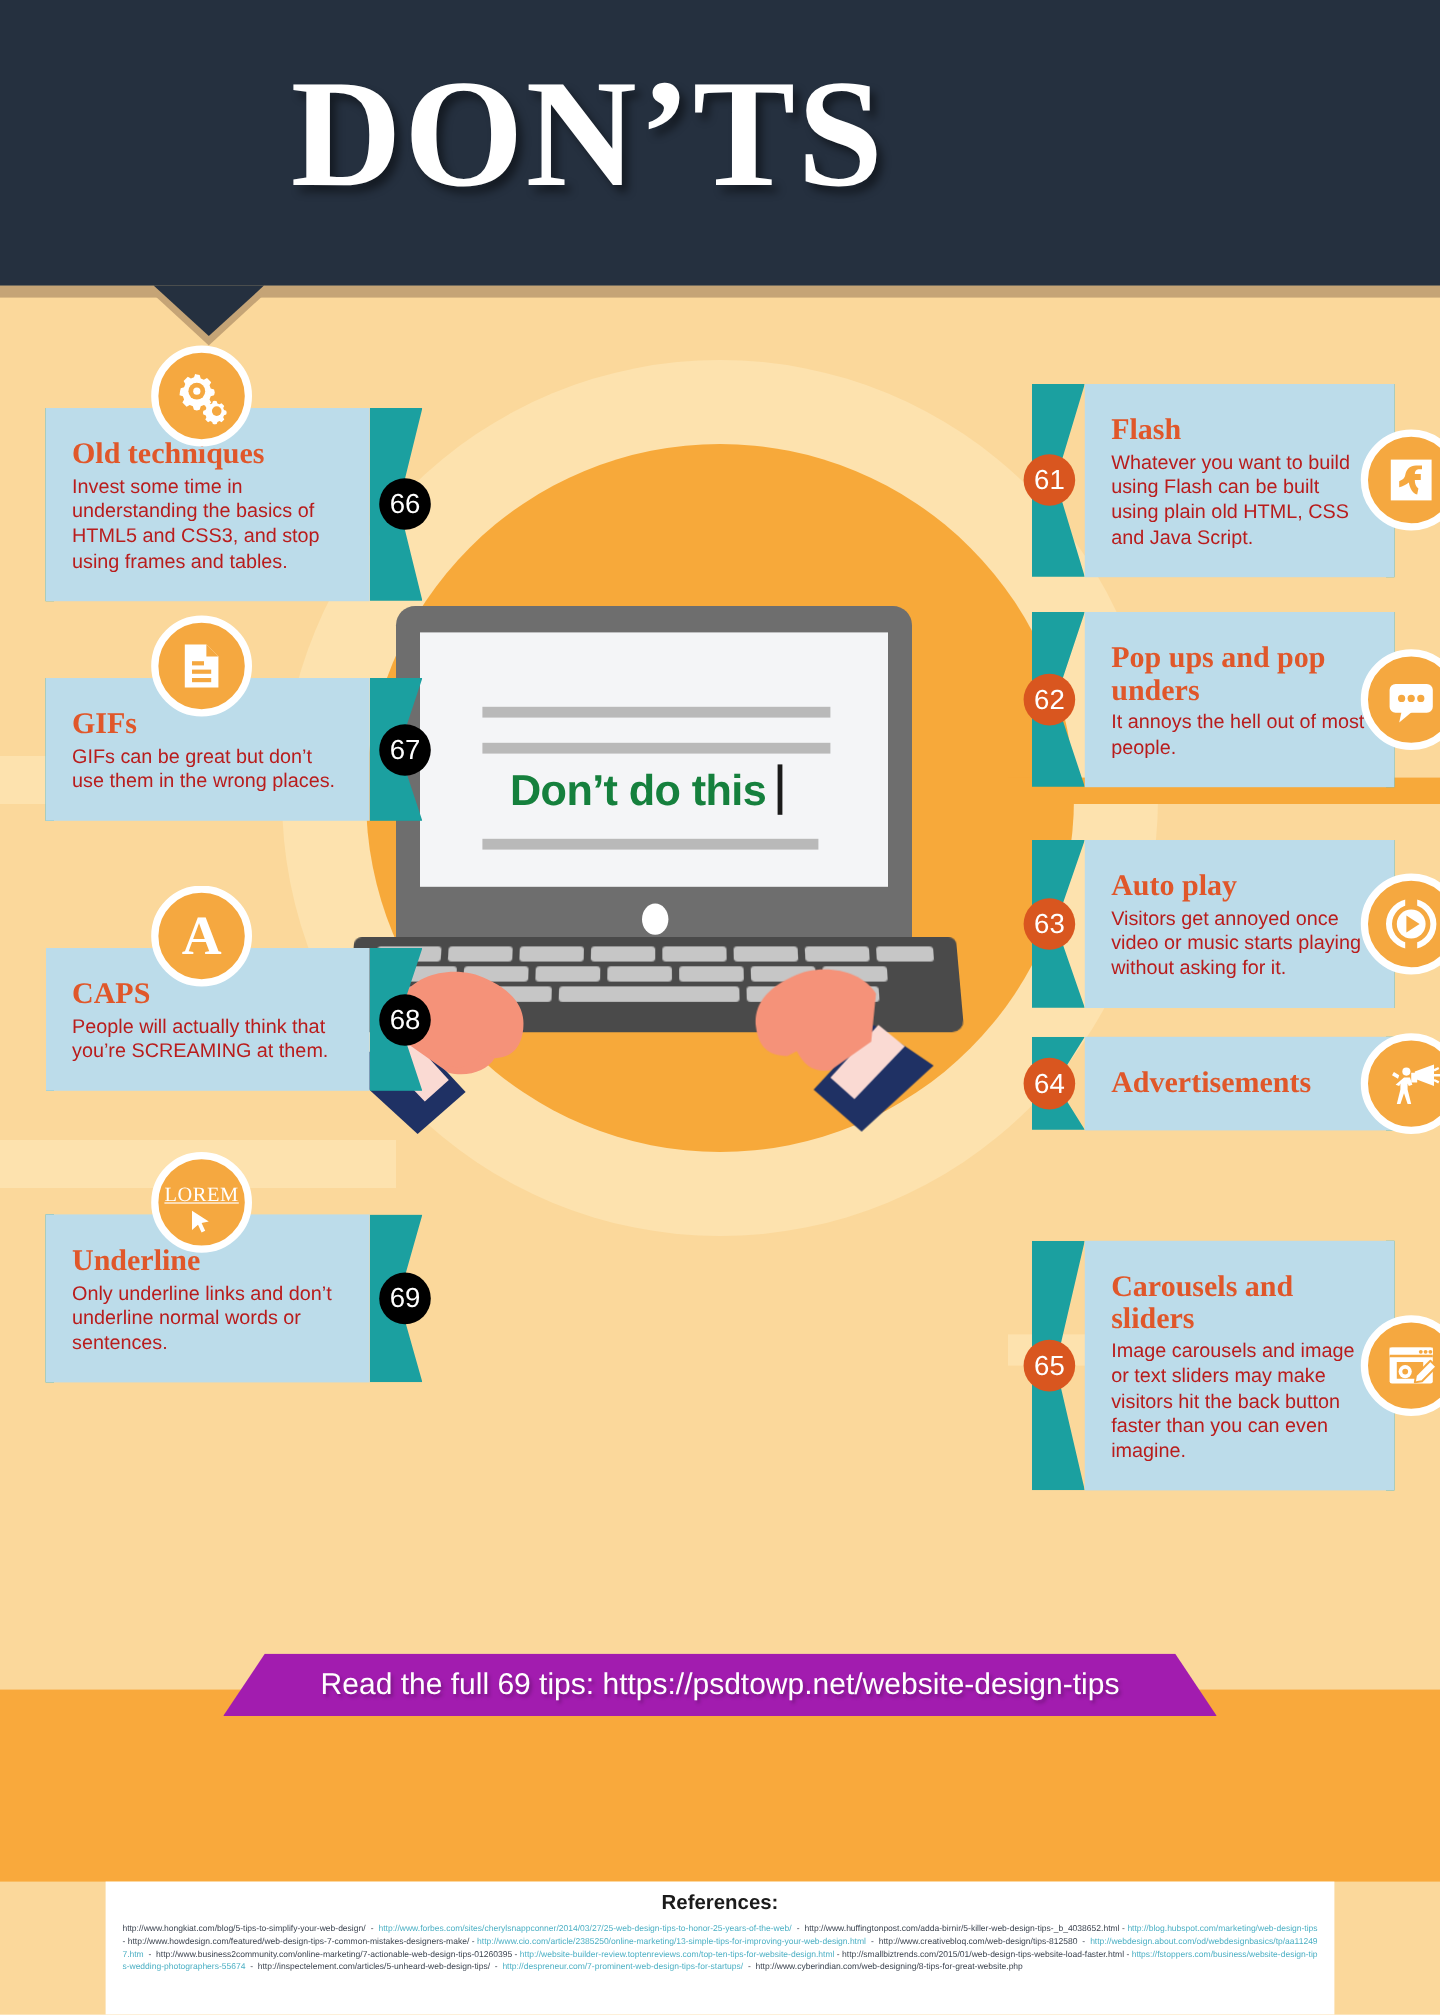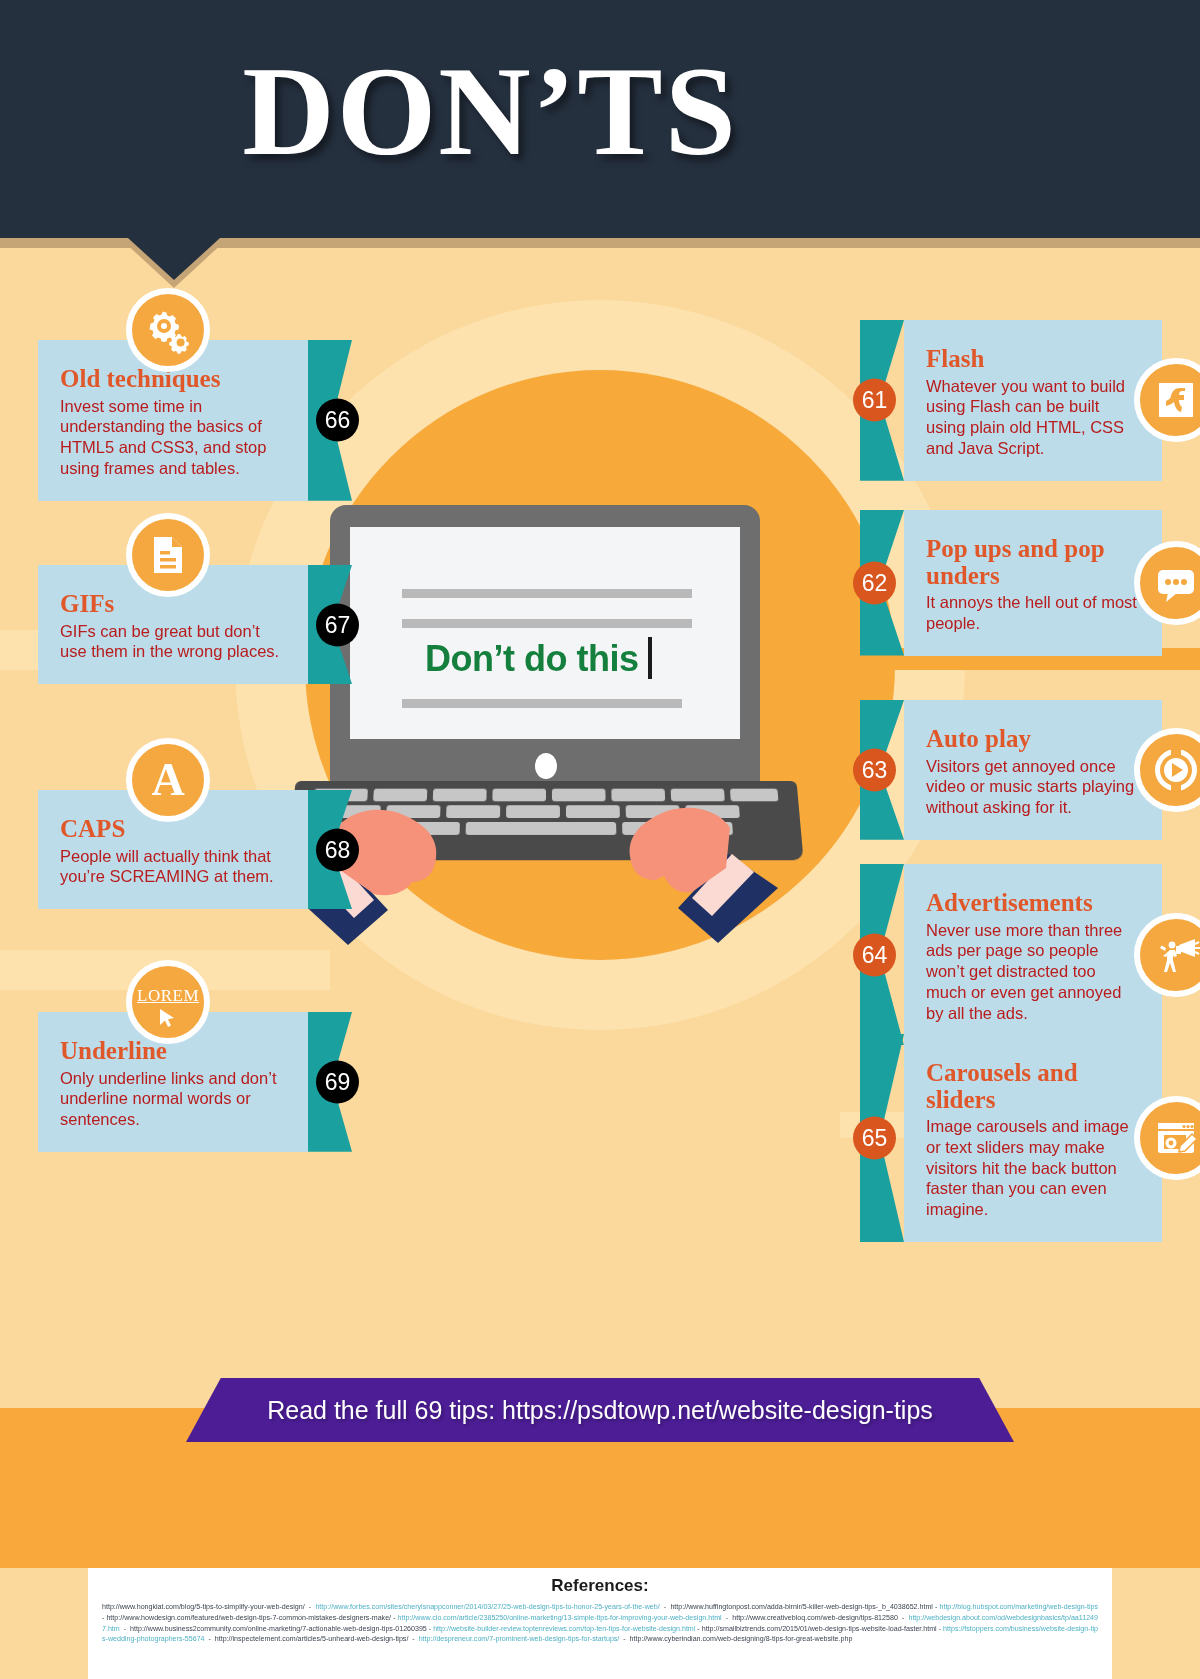--- a/index.html
+++ b/index.html
@@ -290,22 +290,22 @@
     display: flex;
     align-items: center;
     justify-content: center;
     color: #ffffff;
   }
 
   
   .cta {
     position: absolute;
     left: 186px; top: 1378px;
-    width: 828px; height: 64px;
-    background: #4c1d95;
+    width: 828px; height: 52px;
+    background: #a21caf;
     clip-path: polygon(4.2% 0, 95.8% 0, 100% 100%, 0 100%);
     display: flex;
     align-items: center;
     justify-content: center;
     z-index: 9;
   }
   .cta span {
     font-size: 25px;
     color: #ffffff;
     text-shadow: 2px 2px 3px rgba(0,0,0,0.25);
@@ -533,21 +533,20 @@
         <path d="M27 14l16-6v18l-16-6z"></path>
         <path d="M24 15l5 0 0 8-5 0z"></path>
         <circle cx="20" cy="14" r="3.4"></circle>
         <path d="M18 19h5l2 6-3 1-1-2v5l3 12h-3l-3-9-3 9h-3l3-12v-5l-1 2-3-1z"></path>
         <path d="M13 20l-5-3 1.6-2.6L14 17z"></path>
         <path d="M43 13l4-2M43 17h5M43 21l4 2" stroke="#fff" stroke-width="2" fill="none"></path>
       </svg>
     </div>
     <div class="card-body">
       <h3>Advertisements</h3>
-      <p>Never use more than three ads per page so people won’t get  distracted too much or even get annoyed by all the ads.</p>
     </div>
   </div>
 
   <div class="card card-right" style="top:1034px;">
     <div class="teal-edge"></div>
     <div class="chevron"></div>
     <div class="num">65</div>
     <div class="icon-badge">
       <svg width="48" height="48" viewBox="0 0 48 48">
         <rect x="6" y="9" width="36" height="30" rx="2" fill="#fff"></rect>

